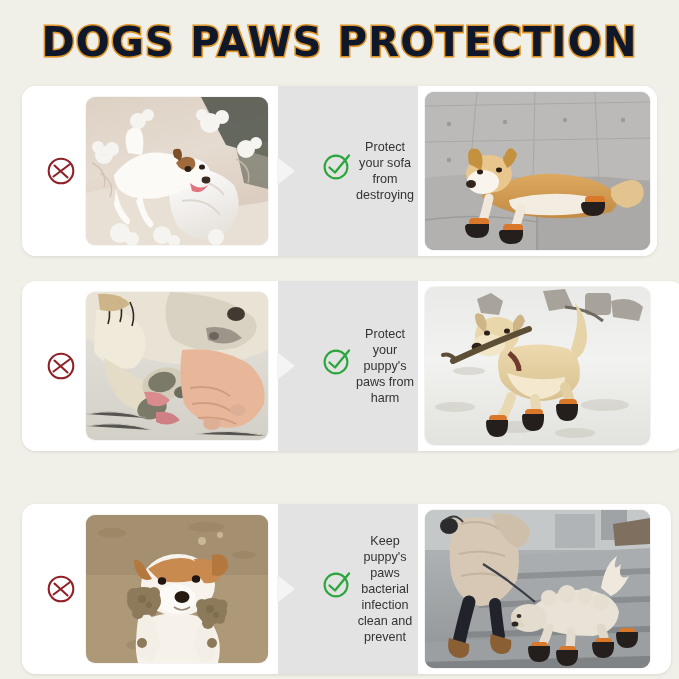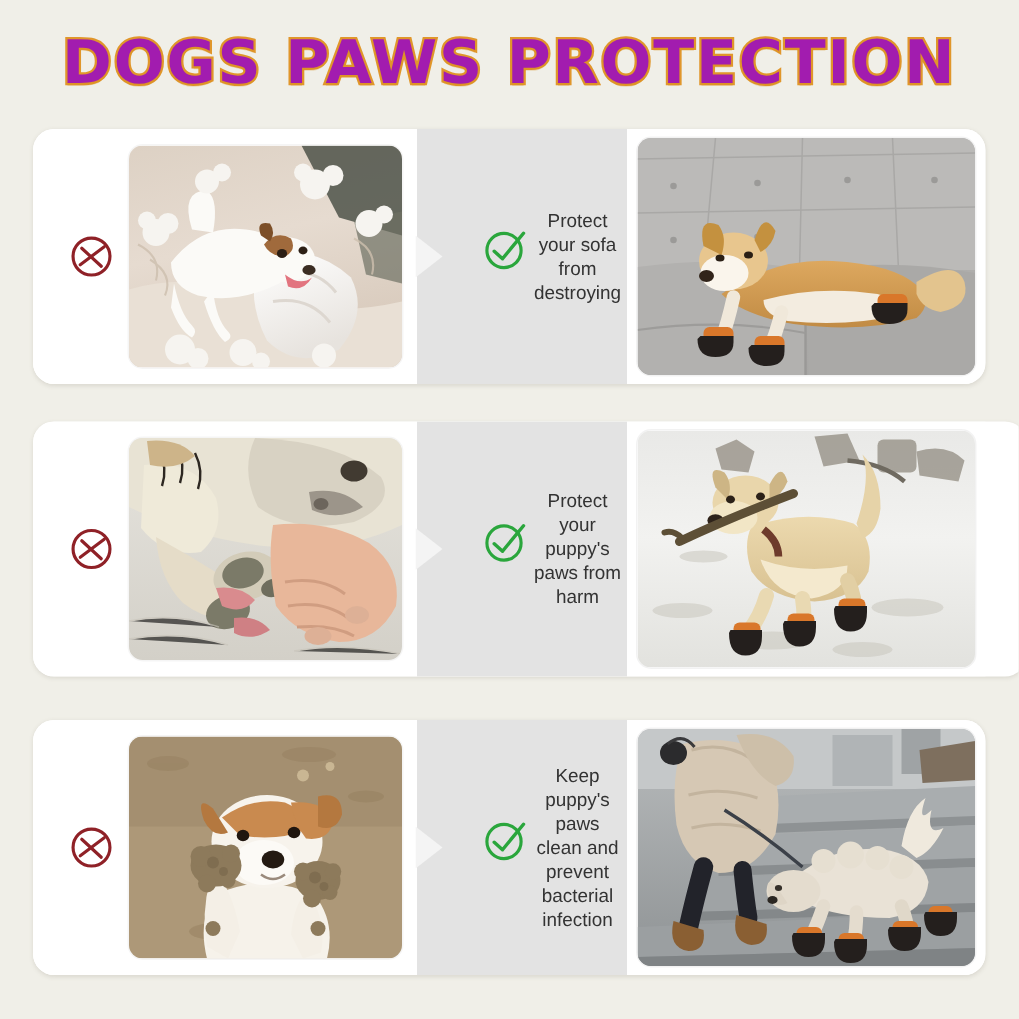--- a/index.html
+++ b/index.html
@@ -11,36 +11,36 @@
     position:relative;
   }
   
   .title-wrap{
     position:absolute;left:0;top:14px;width:679px;height:56px;
     display:flex;align-items:center;justify-content:center;
   }
   .title{
     font-family:"DejaVu Sans", sans-serif;
     font-size:40px;font-weight:bold;letter-spacing:1.2px;
-    color:#a21caf;
+    color:#0f172a;
     -webkit-text-stroke:3px #e0962b;
     paint-order:stroke fill;
     text-shadow:0 2px 0 rgba(214,140,24,.25);
     white-space:nowrap;
   }
   
   .row{
     position:absolute;left:22px;width:635px;height:170px;
     background:#ffffff;border-radius:14px;
     box-shadow:0 1px 3px rgba(120,115,100,.18);
     overflow:hidden;
   }
   #row1{top:86px;}
   #row2{top:281px;padding-left:27px;}
-  #row3{top:480px;}
+  #row3{top:504px;padding-left:14px;}
 
   .cell-x{
     position:absolute;left:0;top:0;width:256px;height:170px;
     background:#ffffff;display:flex;align-items:center;
   }
   .x-badge{width:42px;margin-left:18px;flex:0 0 42px;display:flex;align-items:center;justify-content:center;}
   .photo{
     width:182px;height:148px;border-radius:9px;overflow:hidden;
     margin-left:4px;position:relative;flex:0 0 182px;
     box-shadow:0 0 0 1px rgba(0,0,0,.04);
@@ -459,22 +459,22 @@
       <path d="M0 6 L18 20 L0 34 Z" fill="#f4f4f4"></path>
     </svg>
     <div class="check-badge">
       <svg width="32" height="32" viewBox="0 0 32 32">
         <circle cx="16" cy="17" r="11.4" fill="none" stroke="#2aa63c" stroke-width="2.1"></circle>
         <path d="M9.5 17.5 L15 22.5 L29 5.5" fill="none" stroke="#2aa63c" stroke-width="2.3" stroke-linecap="round" stroke-linejoin="round"></path>
       </svg>
     </div>
     <div class="caption">
       <div>Keep puppy's paws</div>
+      <div>bacterial infection</div>
       <div>clean and prevent</div>
-      <div>bacterial infection</div>
     </div>
   </div>
 
   <div class="cell-right">
     <div class="photo-r">
       <svg class="scene" viewBox="0 0 225 158" preserveAspectRatio="none">
         <defs>
           <linearGradient id="st3" x1="0" y1="0" x2="0" y2="1">
             <stop offset="0" stop-color="#b9bcbd"></stop>
               <stop offset="1" stop-color="#8f9395"></stop>

